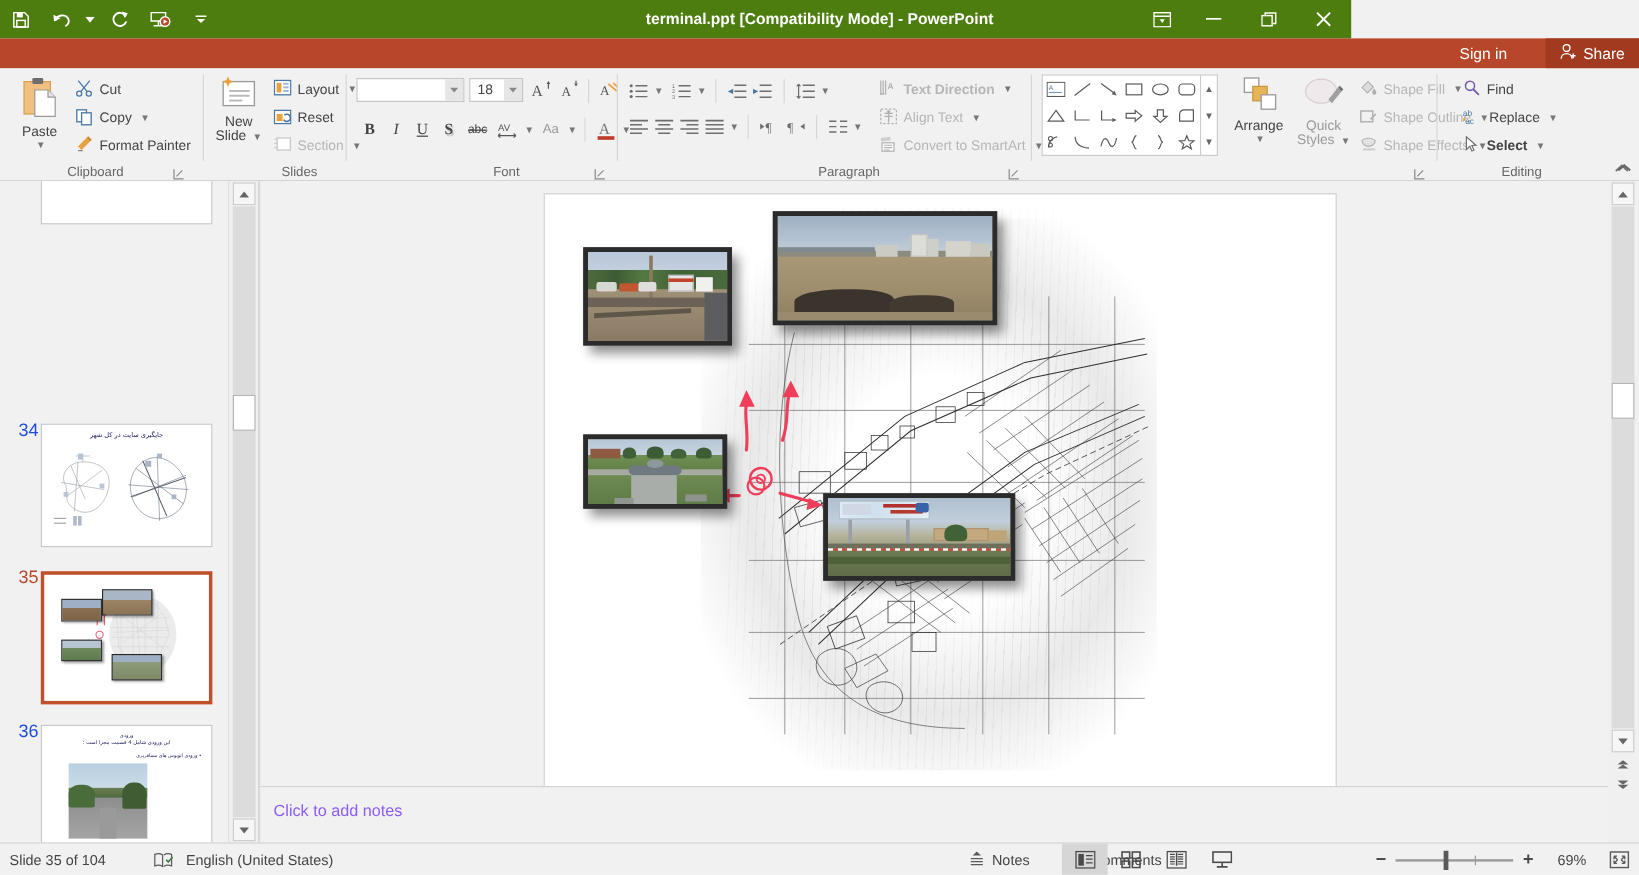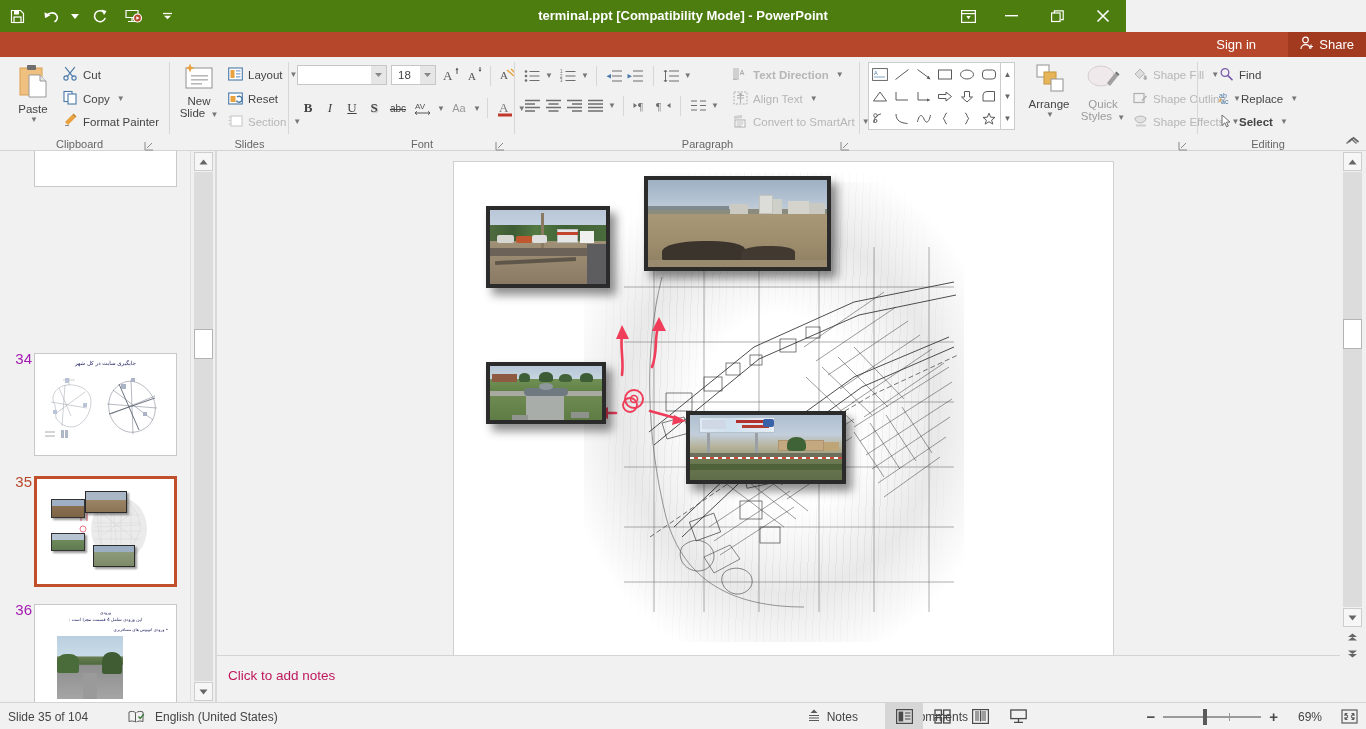--- a/index.html
+++ b/index.html
@@ -138,21 +138,21 @@
 
   
   .workspace { position:absolute; left:0; top:151px; width:1366px; height:551px; background:#f1f1f1; }
 
   .thumbpane {
     position:absolute; left:0; top:0; width:190px; height:551px;
     background:#f1f1f1; overflow:hidden;
   }
   .thumb-num {
     position:absolute; left:8px; width:24px; text-align:right;
-    font-size:15px; color:#a21caf;
+    font-size:15px; color:#1d4ed8;
   }
   .thumb-num.sel { color:#b7472a; }
   .thumb-box {
     position:absolute; left:34px; width:143px;
     background:#fff; border:1px solid #c8c8c8; overflow:hidden;
   }
   .thumb-box.sel { border:3px solid #c0502c; }
 
   .tp-scroll {
     position:absolute; left:190px; top:0; width:25px; height:551px;
@@ -194,21 +194,21 @@
     box-shadow: 6px 7px 9px rgba(0,0,0,0.45);
     overflow:hidden;
     background:#888;
   }
 
   .notespane {
     position:absolute; left:217px; top:504px; right:26px; height:47px;
     background:#f1f1f1; border-top:1px solid #d4d4d4;
   }
   .notes-placeholder {
-    position:absolute; left:11px; top:12px; font-size:13.5px; color:#be185d;
+    position:absolute; left:11px; top:12px; font-size:13.5px; color:#8b5cf6;
   }
 
   
   .rs { position:absolute; right:0; top:0; width:26px; height:551px; background:#f0f0f0; }
   .rs-collapse {
     position:absolute; right:0; top:-21px; width:26px; height:20px;
     display:flex; align-items:center; justify-content:center; color:#666;
   }
   .rs-btn {
     position:absolute; left:3px; width:19px; height:19px;

